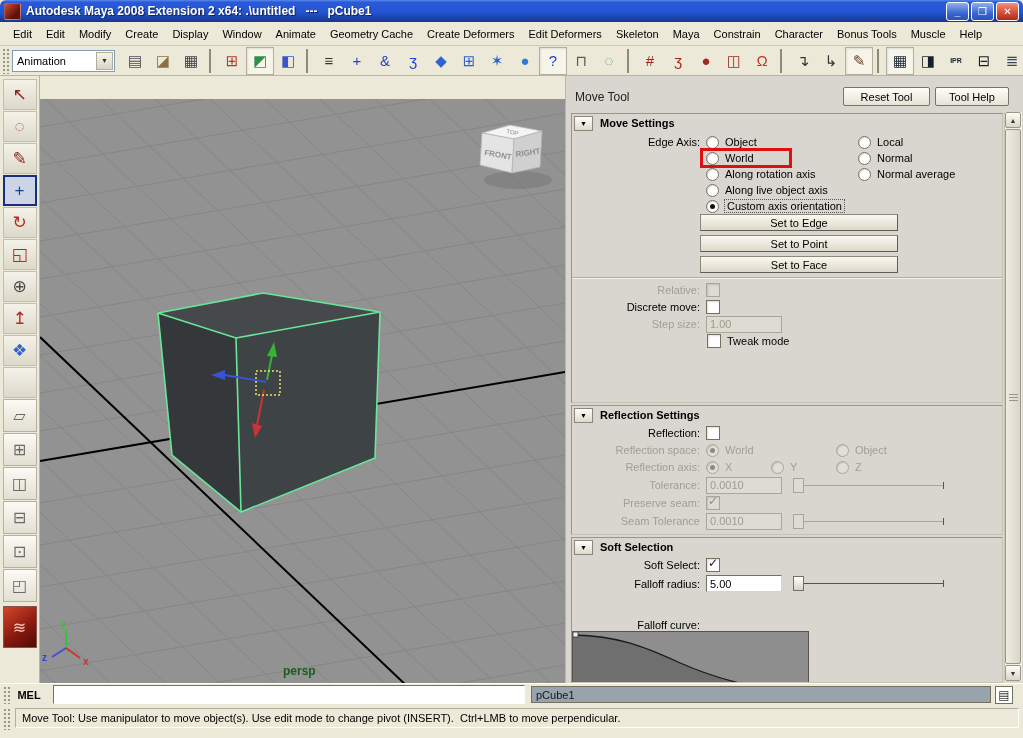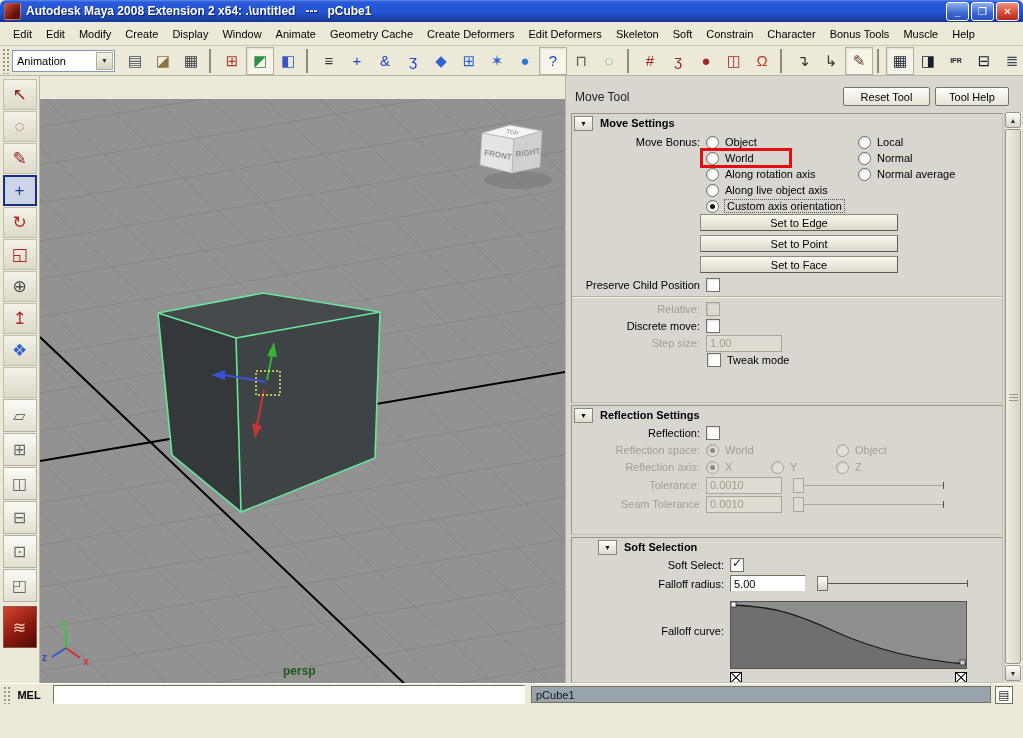--- a/index.html
+++ b/index.html
@@ -65,21 +65,21 @@
   .tp-title{position:absolute;left:9px;top:14px;font-size:12px;color:#222;}
   .tp-btn{position:absolute;top:11px;height:19px;box-sizing:border-box;
     background:linear-gradient(#fefdf8,#e6e3d5);border:1px solid #77756a;border-radius:2px;
     font-family:inherit;font-size:11px;}
   .tp-btn.reset{left:277px;width:87px;}
   .tp-btn.help{left:369px;width:74px;}
   .section{position:absolute;left:5px;width:432px;box-sizing:border-box;background:#d9d6cf;
     border:1px solid #98958a;border-right-color:#c5c2b6;border-bottom-color:#c5c2b6;overflow:hidden;}
   .sec-move{top:37px;height:290px;}
   .sec-refl{top:329px;height:130px;}
-  .sec-soft{top:461px;height:146px;padding-left:24px;}
+  .sec-soft{top:461px;height:146px;}
   .sec-header{display:flex;align-items:center;height:18px;font-weight:bold;font-size:11px;}
   .collapse-btn{width:19px;height:15px;margin:1px 7px 1px 2px;box-sizing:border-box;
     background:linear-gradient(#fdfcf7,#dedbcc);border:1px solid #8a887c;
     font-size:7px;display:flex;align-items:center;justify-content:center;}
   .row{display:flex;align-items:center;height:16px;margin:1px 0;}
   .rlabel{width:128px;text-align:right;padding-right:6px;flex:none;white-space:nowrap;}
   .dis-t{color:#a19e92;}
   .axis-grid{display:flex;margin-top:2px;}
   .radio-col{display:flex;flex-direction:column;}
   .radio-col.left{width:152px;}
@@ -108,21 +108,21 @@
   .cb.dis{background:#dedbd2;border-color:#a8a59a;}
   .cb.dis.on::after{color:#8d8a80;}
   .mslider{display:flex;align-items:center;margin-left:11px;}
   .sl-handle{width:9px;height:13px;background:linear-gradient(#fff,#d6d3c6);border:1px solid #73715f;flex:none;}
   .sl-track{width:140px;height:1px;background:#55534a;position:relative;}
   .sl-track::after{content:"";position:absolute;right:0;top:-3px;width:1px;height:7px;background:#55534a;}
   .mslider.dis .sl-handle{background:#dedbd2;border-color:#a8a59a;}
   .mslider.dis .sl-track{background:#a8a59a;}
   .refl-space .radio-opt{width:130px;}
   .refl-axis .radio-opt{width:65px;}
-  .curve-row{display:flex;margin-top:8px;}
+  .curve-row{display:flex;margin-top:2px;flex-direction:column;}
   .curve-wrap{width:237px;}
   .curve-box{border:1px solid #55534a;width:235px;height:66px;}
   .curve-marks{display:flex;justify-content:space-between;width:237px;margin-top:1px;}
   .xmark{width:10px;height:10px;border:1px solid #000;background:#fff;position:relative;overflow:hidden;}
   .xmark::before,.xmark::after{content:"";position:absolute;left:-2px;top:4px;width:14px;height:1px;background:#000;}
   .xmark::before{transform:rotate(45deg);}
   .xmark::after{transform:rotate(-45deg);}
   .partial-btn{width:66px;height:12px;margin:2px 0 0 4px;background:linear-gradient(#fff,#efede2);
     border:1px solid #8a887a;}
   
@@ -175,21 +175,21 @@
       <span class="menu-item">Edit</span>
       <span class="menu-item">Modify</span>
       <span class="menu-item">Create</span>
       <span class="menu-item">Display</span>
       <span class="menu-item">Window</span>
       <span class="menu-item">Animate</span>
       <span class="menu-item">Geometry Cache</span>
       <span class="menu-item">Create Deformers</span>
       <span class="menu-item">Edit Deformers</span>
       <span class="menu-item">Skeleton</span>
-      <span class="menu-item">Soft</span>
+      <span class="menu-item">Maya</span>
       <span class="menu-item">Constrain</span>
       <span class="menu-item">Character</span>
       <span class="menu-item">Bonus Tools</span>
       <span class="menu-item">Muscle</span>
       <span class="menu-item">Help</span>
     </div>
 
   <div class="statusline">
     <div class="grip-v"></div>
     <div class="menuset">
@@ -438,21 +438,21 @@
     <span class="tp-title">Move Tool</span>
     <button class="tp-btn reset">Reset Tool</button>
     <button class="tp-btn help">Tool Help</button>
 
     <div class="section sec-move">
       <div class="sec-header">
         <div class="collapse-btn">▼</div>
         <span>Move Settings</span>
       </div>
       <div class="axis-grid">
-        <div class="rlabel" style="padding-top:2px">Move Bonus:</div>
+        <div class="rlabel" style="padding-top:2px">Edge Axis:</div>
         <div class="radio-col left" id="axis-col-left">
             <div class="radio-opt">
               <span class="radio"></span>
               <span class="rtext">Object</span>
             </div>
             <div class="radio-opt annotated">
               <span class="radio"></span>
               <span class="rtext">World</span>
             </div>
             <div class="radio-opt">
@@ -481,24 +481,20 @@
               <span class="radio"></span>
               <span class="rtext">Normal average</span>
             </div>
           </div>
       </div>
       <div id="set-buttons">
           <button class="setbtn">Set to Edge</button>
           <button class="setbtn">Set to Point</button>
           <button class="setbtn">Set to Face</button>
         </div>
-      <div class="row">
-        <div class="rlabel">Preserve Child Position</div>
-        <span class="cb"></span>
-      </div>
       <hr class="divider">
       <div class="row">
         <div class="rlabel dis-t">Relative:</div>
         <span class="cb dis"></span>
       </div>
       <div class="row">
         <div class="rlabel">Discrete move:</div>
         <span class="cb"></span>
       </div>
       <div class="row">
@@ -550,20 +546,24 @@
             </div>
           </div>
       </div>
       <div class="row" style="height:18px">
         <div class="rlabel dis-t">Tolerance:</div>
         <input class="tfield dis" value="0.0010" style="">
         <div class="mslider dis">
             <div class="sl-handle"></div>
             <div class="sl-track"></div>
           </div>
+      </div>
+      <div class="row">
+        <div class="rlabel dis-t">Preserve seam:</div>
+        <span class="cb dis on"></span>
       </div>
       <div class="row" style="height:18px">
         <div class="rlabel dis-t">Seam Tolerance</div>
         <input class="tfield dis" value="0.0010" style="">
         <div class="mslider dis">
             <div class="sl-handle"></div>
             <div class="sl-track"></div>
           </div>
       </div>
     </div>
@@ -612,14 +612,18 @@
   </div>
 
   <div class="melbar">
     <div class="grip-v" style="height:18px"></div>
     <span class="mel-label">MEL</span>
     <input class="mel-input" value="" style="">
     <div class="mel-result">pCube1</div>
     <div class="mel-icon">▤</div>
   </div>
 
+  <div class="helpbar">
+    <div class="grip-h"></div>
+    <div class="help-field">Move Tool: Use manipulator to move object(s). Use edit mode to change pivot (INSERT).  Ctrl+LMB to move perpendicular.</div>
+  </div>
 
 </div>
 
 </body></html>

